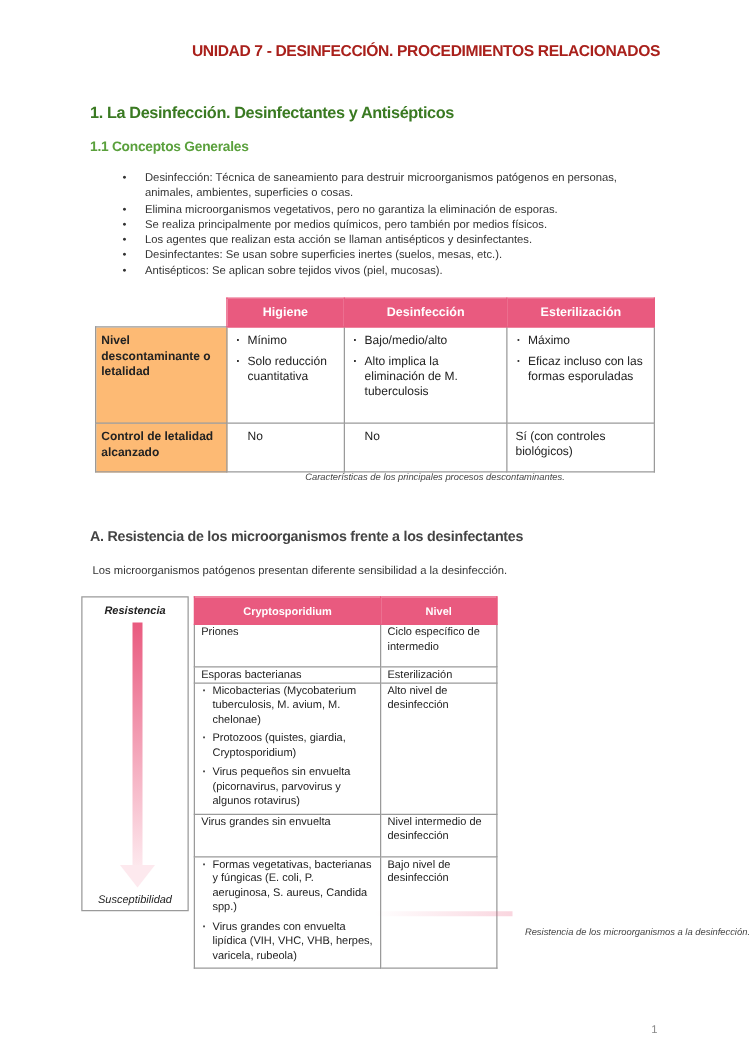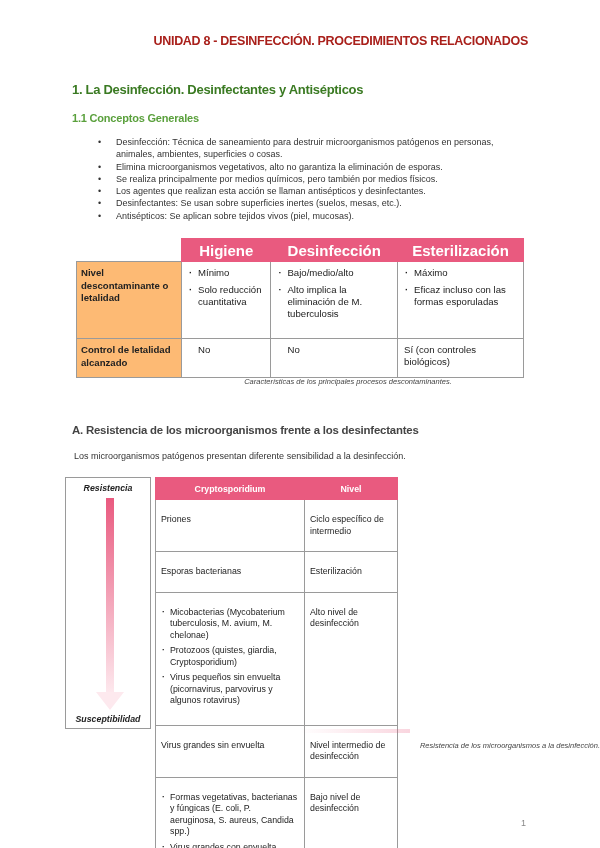--- a/index.html
+++ b/index.html
@@ -6,60 +6,60 @@
   body { width: 600px; height: 848px; position: relative; overflow: hidden; font-family: "Liberation Sans", sans-serif; color: #222; }
   .unit-title { position: absolute; top: 34px; right: 72px; font-family: "Liberation Sans", sans-serif; font-weight: bold; font-size: 12.5px; color: #a9201b; letter-spacing: -0.3px; }
   .h1 { position: absolute; top: 82px; left: 72px; font-weight: bold; font-size: 13px; color: #3a7a22; letter-spacing: -0.3px; }
   .h2 { position: absolute; top: 112px; left: 72px; font-weight: bold; font-size: 11px; color: #5aa03c; letter-spacing: -0.2px; }
   ul.bullets { position: absolute; top: 136px; left: 98px; width: 430px; margin: 0; padding: 0; list-style: none; font-size: 9px; line-height: 12.3px; color: #333; }
   ul.bullets li { position: relative; padding-left: 18px; }
   ul.bullets li::before { content: "•"; position: absolute; left: 0; top: 0; font-size: 9px; color: #333; }
 
   
   .t1 { position: absolute; top: 238px; left: 76px; width: 448px; border-collapse: collapse; font-size: 9.6px; color: #222; }
-  .t1 th { background: #e95a7f; color: #fff; font-weight: bold; font-size: 15px; height: 22px; padding: 0; border: 1px solid #e95a7f; }
+  .t1 th { background: #e95a7f; color: #fff; font-weight: bold; font-size: 10px; height: 22px; padding: 0; border: 1px solid #e95a7f; }
   .t1 th.empty { background: #fff; border: none; }
   .t1 td { border: 1px solid #9a9a9a; vertical-align: top; padding: 5px 6px; }
   .t1 td.rowhead { background: #fdba74; font-weight: bold; width: 96px; padding: 5px 4px; line-height: 12.5px; }
   .t1 tr.row1 td { height: 66px; }
   .t1 tr.row2 td { height: 28px; }
   .t1 .b { display: block; position: relative; padding-left: 10px; line-height: 12px; margin-bottom: 5px; }
   .t1 .b::before { content: "·"; position: absolute; left: 1px; top: 0; font-weight: bold; }
   .t1 .plain { display: block; line-height: 12px; padding-left: 10px; }
   .t1 .plain.nopad { padding-left: 0; }
   .cap { position: absolute; font-style: italic; font-size: 7.5px; color: #444; text-align: center; width: 600px; left: 0; }
   .h3 { position: absolute; top: 424px; left: 72px; font-weight: bold; font-size: 11.4px; color: #444; letter-spacing: -0.2px; }
   .intro { position: absolute; top: 451px; left: 74px; font-size: 9px; color: #333; }
 
   
   .t2wrap { position: absolute; top: 477px; left: 65px; width: 330px; height: 252px; }
   .resbox { position: absolute; left: 0; top: 0; width: 86px; height: 252px; border: 1px solid #9a9a9a; box-sizing: border-box; background: #fff; }
   .resbox .top { position: absolute; top: 5px; left: 0; width: 100%; text-align: center; font-weight: bold; font-style: italic; font-size: 8.8px; color: #222; }
-  .resbox .bot { position: absolute; bottom: 4px; left: 0; width: 100%; text-align: center; font-weight: bold; font-style: italic; font-size: 8.8px; color: #222; }
+  .resbox .bot { position: absolute; bottom: 4px; left: 0; width: 100%; text-align: center; font-weight: normal; font-style: italic; font-size: 8.8px; color: #222; }
   .resbox .shaft { position: absolute; left: 40px; top: 20px; width: 8px; height: 196px; background: linear-gradient(#e95a7f, #fde9ee); }
   .resbox .head { position: absolute; left: 30px; top: 214px; width: 0; height: 0; border-left: 14px solid transparent; border-right: 14px solid transparent; border-top: 18px solid #fde9ee; }
   .t2 { position: absolute; top: 0; left: 90px; width: 243px; border-collapse: collapse; font-size: 8.8px; color: #222; }
   .t2 th { background: #e95a7f; color: #fff; font-weight: bold; font-size: 8.8px; height: 21px; padding: 0; border: 1px solid #e95a7f; }
-  .t2 td { border: 1px solid #9a9a9a; vertical-align: top; padding: 14px 5px; line-height: 11.5px; }
+  .t2 td { border: 1px solid #9a9a9a; vertical-align: top; padding: 0 5px; line-height: 11.5px; }
   .t2 td.lvl { width: 82px; }
   .t2 .b { display: block; position: relative; padding-left: 9px; margin-bottom: 4px; }
   .t2 .b::before { content: "·"; position: absolute; left: 1px; top: 0; font-weight: bold; }
   .shadow { position: absolute; left: 300px; top: 729px; width: 110px; height: 4px; background: linear-gradient(90deg, rgba(233,90,127,0), rgba(233,90,127,0.25)); }
   .pagenum { position: absolute; top: 818px; left: 521px; font-size: 9px; color: #888; }
 </style>
 </head>
 <body>
 
-<div class="unit-title">UNIDAD 8 - DESINFECCIÓN. PROCEDIMIENTOS RELACIONADOS</div>
+<div class="unit-title">UNIDAD 7 - DESINFECCIÓN. PROCEDIMIENTOS RELACIONADOS</div>
 <div class="h1">1. La Desinfección. Desinfectantes y Antisépticos</div>
 <div class="h2">1.1 Conceptos Generales</div>
 
 <ul class="bullets">
   <li>Desinfección: Técnica de saneamiento para destruir microorganismos patógenos en personas, animales, ambientes, superficies o cosas.</li>
-  <li>Elimina microorganismos vegetativos, alto no garantiza la eliminación de esporas.</li>
+  <li>Elimina microorganismos vegetativos, pero no garantiza la eliminación de esporas.</li>
   <li>Se realiza principalmente por medios químicos, pero también por medios físicos.</li>
   <li>Los agentes que realizan esta acción se llaman antisépticos y desinfectantes.</li>
   <li>Desinfectantes: Se usan sobre superficies inertes (suelos, mesas, etc.).</li>
   <li>Antisépticos: Se aplican sobre tejidos vivos (piel, mucosas).</li>
 </ul>
 
 <table class="t1">
   <thead>
     <tr>
       <th class="empty"></th>

